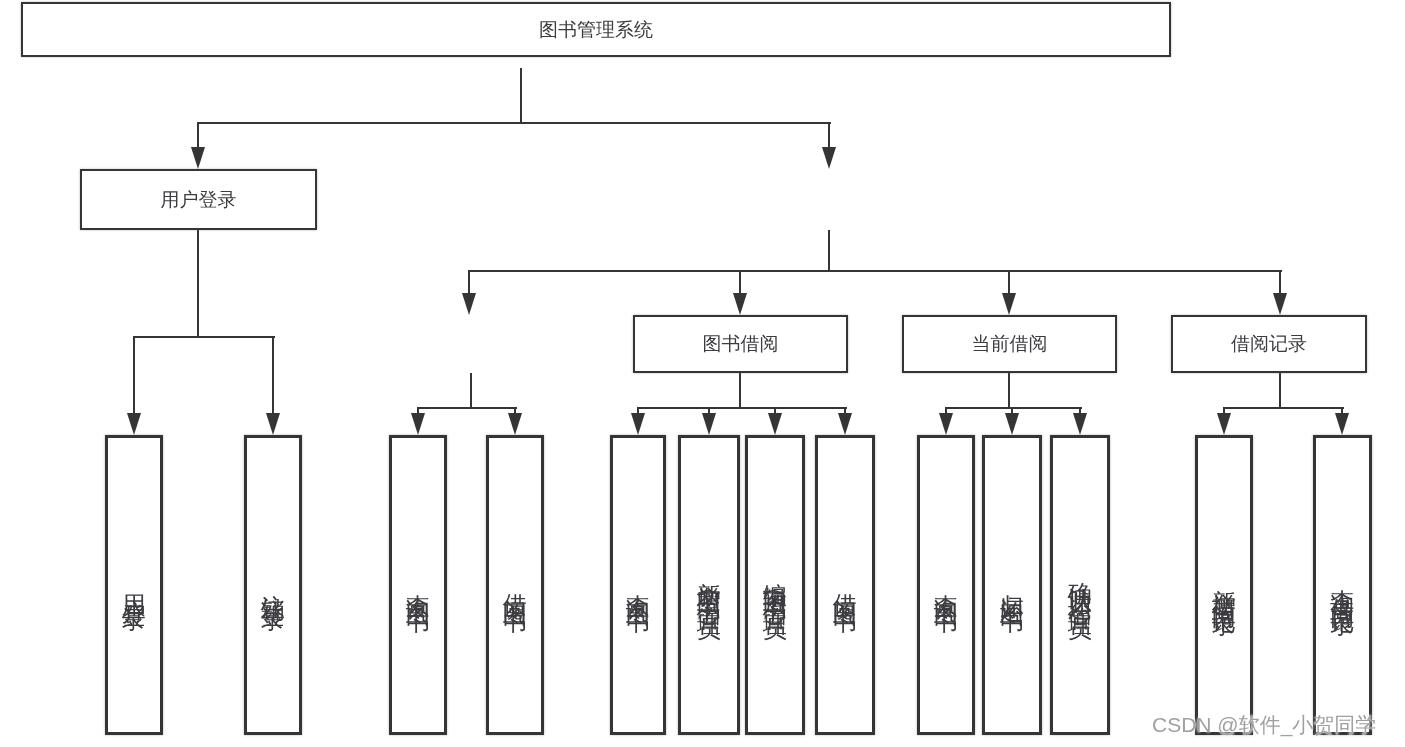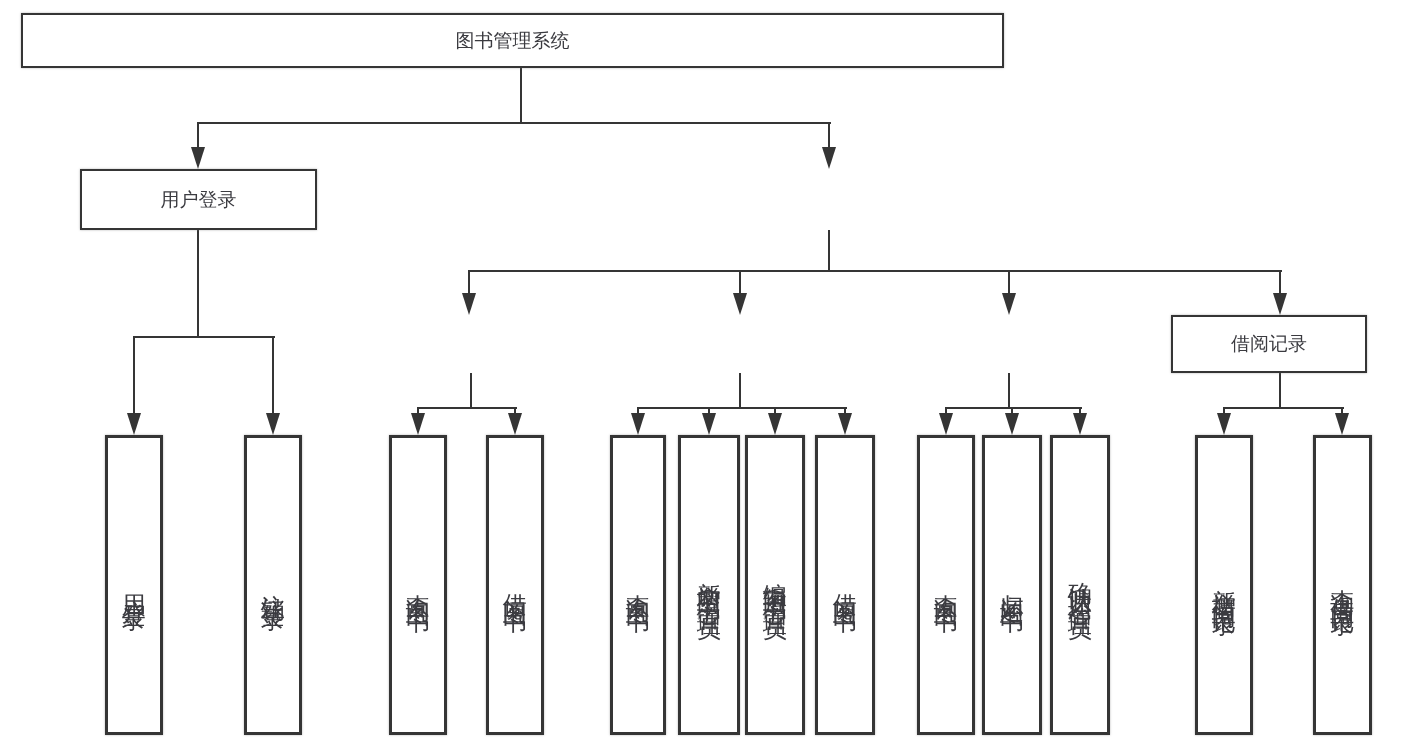--- a/index.html
+++ b/index.html
@@ -99,28 +99,34 @@
   <div class="arw" style="left:1012px;top:413px"></div>
   <div class="arw" style="left:1080px;top:413px"></div>
 
   <div class="vline" style="left:1279px;top:373px;height:36px"></div>
   <div class="hline" style="left:1223px;top:407px;width:121px"></div>
   <div class="vline" style="left:1223px;top:407px;height:8px"></div>
   <div class="vline" style="left:1341px;top:407px;height:8px"></div>
   <div class="arw" style="left:1224px;top:413px"></div>
   <div class="arw" style="left:1342px;top:413px"></div>
 
-  <div class="box root" style="left:21px;top:13px;width:983px;height:55px">
+  <div class="box root" style="left:21px;top:2px;width:1150px;height:55px">
     <span>图书管理系统</span>
   </div>
 
   <div class="box lvl" style="left:80px;top:169px;width:237px;height:61px">
     <span>用户登录</span>
   </div>
 
+  <div class="box lvl" style="left:633px;top:315px;width:215px;height:58px">
+    <span>图书借阅</span>
+  </div>
+  <div class="box lvl" style="left:902px;top:315px;width:215px;height:58px">
+    <span>当前借阅</span>
+  </div>
   <div class="box lvl" style="left:1171px;top:315px;width:196px;height:58px">
     <span>借阅记录</span>
   </div>
 
   <div class="box leaf" style="left:105px;top:435px;width:58px;height:300px">
     <span>用户登录</span>
   </div>
   <div class="box leaf" style="left:244px;top:435px;width:58px;height:300px">
     <span>注销登录</span>
   </div>
@@ -155,14 +161,15 @@
     <span>确认归还（管理员）</span>
   </div>
 
   <div class="box leaf" style="left:1195px;top:435px;width:58px;height:300px">
     <span>新增借阅记录</span>
   </div>
   <div class="box leaf" style="left:1313px;top:435px;width:59px;height:300px">
     <span>查询借阅记录</span>
   </div>
 
+  <div class="watermark">CSDN @软件_小贺同学</div>
 
 </div>
 
 </body></html>

